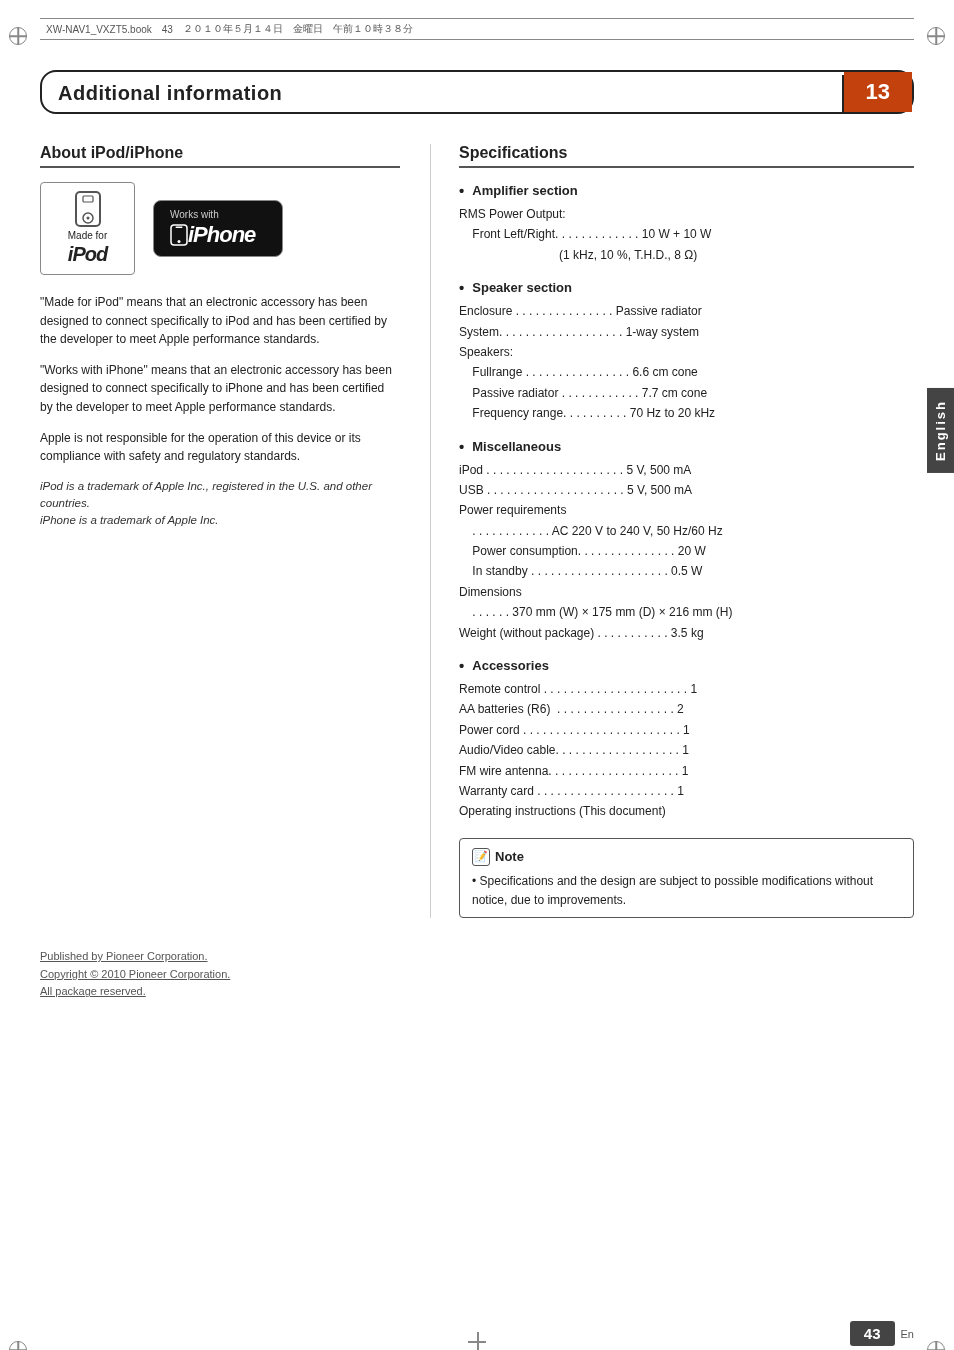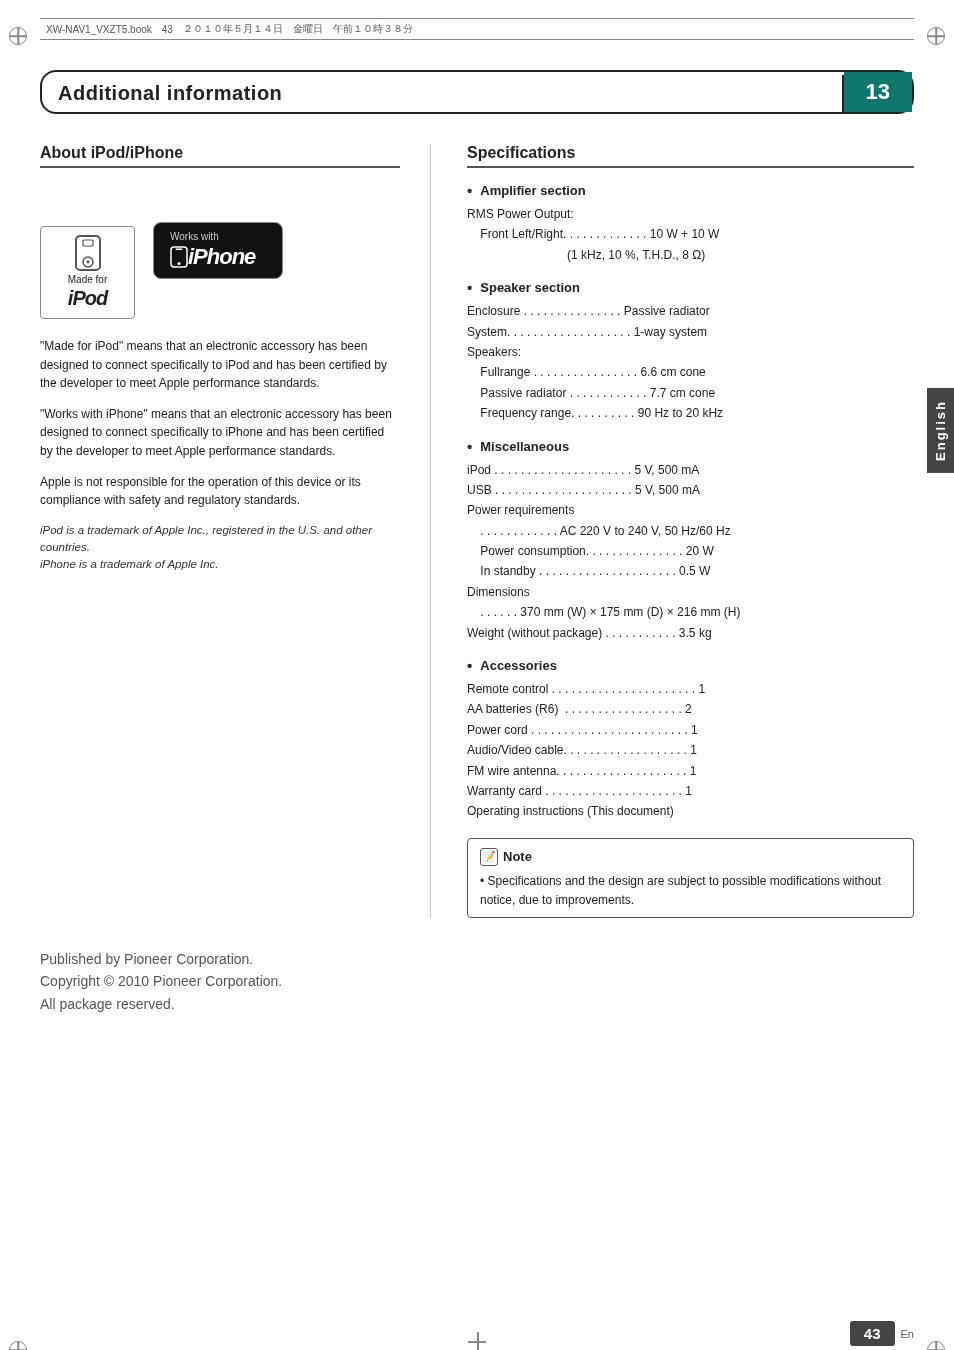--- a/index.html
+++ b/index.html
@@ -44,21 +44,21 @@
     }
     .chapter-title {
       flex: 1;
       padding: 7px 16px;
       font-size: 20px;
       font-weight: bold;
       letter-spacing: 0.5px;
       border-right: 2px solid #222;
     }
     .chapter-number {
-      background: #0f766e;
+      background: #c2410c;
       color: #fff;
       font-size: 22px;
       font-weight: bold;
       padding: 7px 22px;
       display: flex;
       align-items: center;
       justify-content: center;
       min-width: 60px;
     }
 
@@ -73,21 +73,21 @@
     
     .left-col {
       flex: 1;
       max-width: 360px;
     }
 
     
     .right-col {
       flex: 1;
       border-left: 1.5px solid #ccc;
-      padding-left: 36px;
+      padding-left: 28px;
     }
 
     
     .section-heading {
       font-size: 16px;
       font-weight: bold;
       border-bottom: 2px solid #555;
       padding-bottom: 4px;
       margin-bottom: 14px;
     }
@@ -102,21 +102,20 @@
 
     .made-for-ipod {
       border: 1.5px solid #888;
       border-radius: 4px;
       padding: 8px 12px;
       display: flex;
       flex-direction: column;
       align-items: center;
       font-size: 11px;
       min-width: 95px;
-      margin-top: 44px;
     }
     .made-for-ipod .mf-label {
       font-size: 10px;
       margin-bottom: 2px;
     }
     .made-for-ipod .ipod-logo {
       font-size: 20px;
       font-weight: bold;
       font-style: italic;
       letter-spacing: -1px;
@@ -231,23 +230,24 @@
       writing-mode: vertical-rl;
       text-orientation: mixed;
       transform: rotate(180deg);
       padding: 12px 6px;
       letter-spacing: 2px;
     }
 
     
     .footer-area {
       margin: 30px 40px 0 40px;
-      font-size: 14px;
+      font-size: 11px;
       color: #555;
       line-height: 1.6;
+      text-decoration: underline;
     }
 
     
     .page-number-bar {
       position: absolute;
       bottom: 22px;
       right: 40px;
       display: flex;
       align-items: center;
       gap: 6px;
@@ -414,21 +414,21 @@
           <div class="spec-section">
             <div class="spec-section-title">
               <span class="bullet">•</span> 
               <strong>Speaker section</strong>
             </div>
             <div class="spec-line">Enclosure . . . . . . . . . . . . . . . Passive radiator</div>
             <div class="spec-line">System. . . . . . . . . . . . . . . . . . . 1-way system</div>
             <div class="spec-line">Speakers:</div>
             <div class="spec-line">    Fullrange . . . . . . . . . . . . . . . . 6.6 cm cone</div>
             <div class="spec-line">    Passive radiator . . . . . . . . . . . . 7.7 cm cone</div>
-            <div class="spec-line">    Frequency range. . . . . . . . . . 90 Hz to 20 kHz</div>
+            <div class="spec-line">    Frequency range. . . . . . . . . . 70 Hz to 20 kHz</div>
           </div>
           <div class="spec-section">
             <div class="spec-section-title">
               <span class="bullet">•</span> 
               <strong>Miscellaneous</strong>
             </div>
             <div class="spec-line">iPod . . . . . . . . . . . . . . . . . . . . . 5 V, 500 mA</div>
             <div class="spec-line">USB . . . . . . . . . . . . . . . . . . . . . 5 V, 500 mA</div>
             <div class="spec-line">Power requirements</div>
             <div class="spec-line">    . . . . . . . . . . . . AC 220 V to 240 V, 50 Hz/60 Hz</div>

